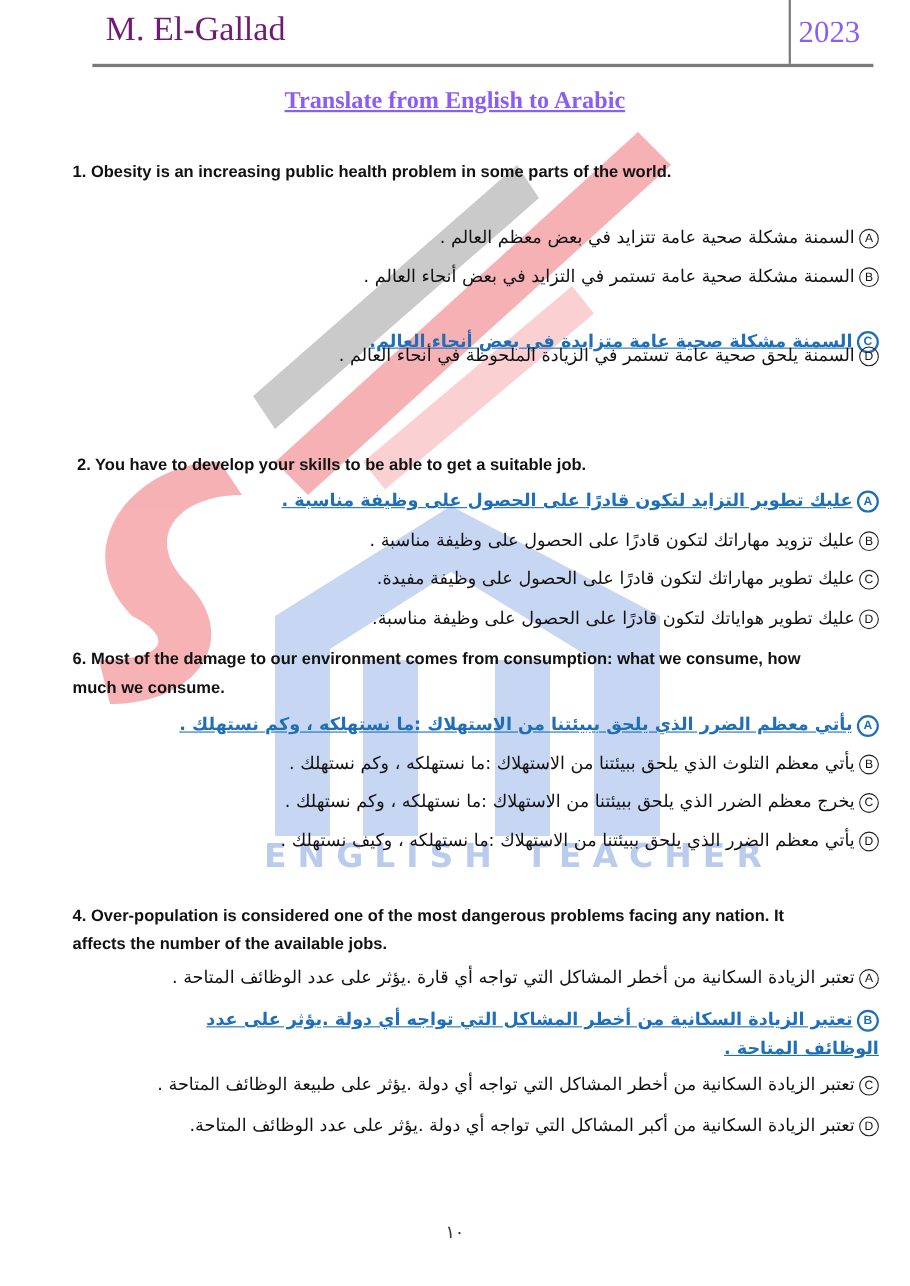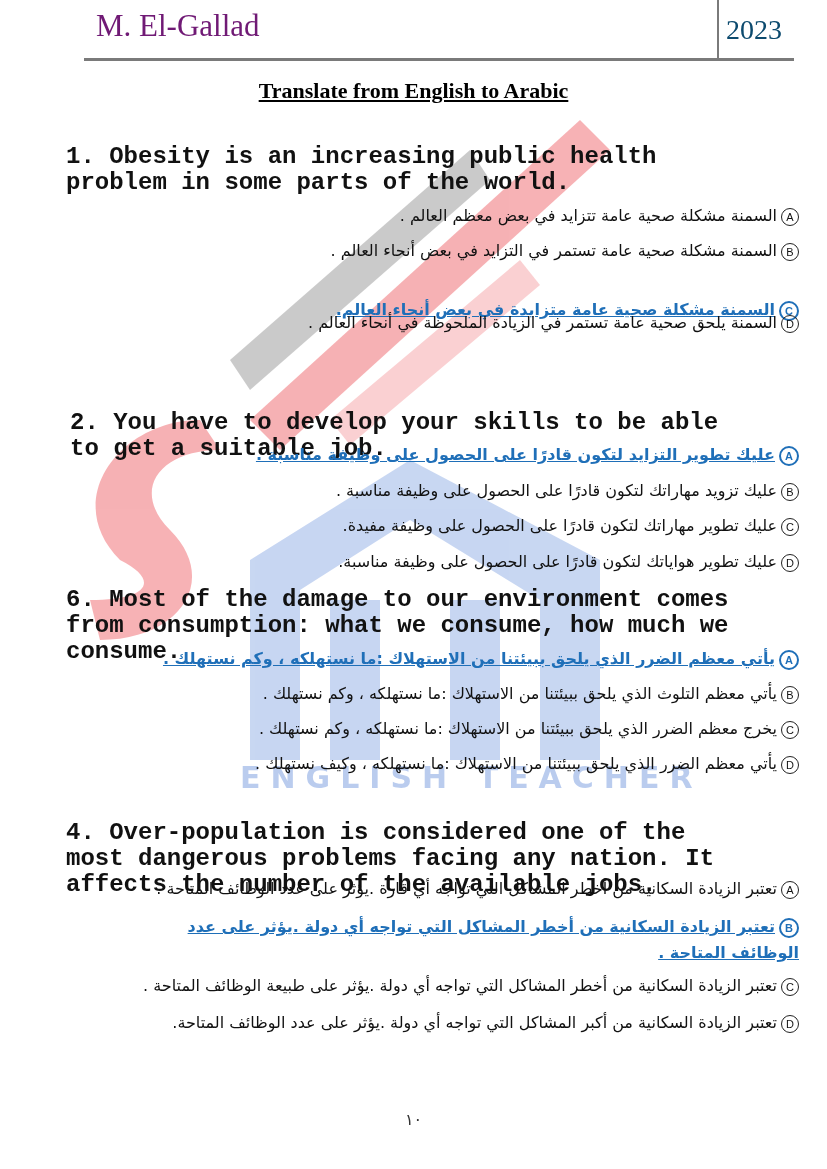--- a/index.html
+++ b/index.html
@@ -3,25 +3,25 @@
 <meta charset="utf-8">
 <style>
   html, body { margin: 0; padding: 0; }
   body {
     width: 827px; height: 1169px; background: #ffffff; position: relative; overflow: hidden;
     font-family: "Liberation Serif", serif; color: #111;
   }
   .header { position: absolute; left: 84px; top: 0; width: 710px; height: 58px; border-bottom: 3px solid #7a7a7a; }
   .header .author { position: absolute; left: 12px; top: 8px; font-size: 31px; color: #701a75; font-family: "Liberation Serif", serif; }
   .header .sep { position: absolute; left: 633px; top: 0; width: 2px; height: 58px; background: #7a7a7a; }
-  .header .year { position: absolute; left: 642px; top: 14px; font-size: 28px; color: #0c4a6e; font-family: "Liberation Serif", serif; }
+  .header .year { position: absolute; left: 642px; top: 14px; font-size: 28px; color: #8b5cf6; font-family: "Liberation Serif", serif; }
   .title { position: absolute; left: 0; width: 827px; top: 78px; text-align: center; }
-  .title span { font-size: 22px; font-weight: bold; color: #000000; text-decoration: underline; font-family: "Liberation Serif", serif; }
+  .title span { font-size: 22px; font-weight: bold; color: #8b5cf6; text-decoration: underline; font-family: "Liberation Serif", serif; }
   .watermark { position: absolute; pointer-events: none; }
-  .q { position: absolute; left: 66px; width: 680px; font-size: 24px; font-weight: bold; line-height: 26px; font-family: Liberation Mono, monospace; }
+  .q { position: absolute; left: 66px; width: 680px; font-size: 15px; font-weight: bold; line-height: 26px; font-family: Liberation Sans, sans-serif; }
   .opt { position: absolute; right: 28px; direction: rtl; font-size: 16px; line-height: 22px; font-family: "DejaVu Sans", sans-serif; color: #111; text-align: right; }
   .opt .letter { display: inline-block; width: 16px; height: 16px; border: 1px solid #222; border-radius: 50%; font-size: 11px; line-height: 16px; text-align: center; margin-left: 4px; direction: ltr; font-family: "Liberation Sans", sans-serif; vertical-align: middle; }
   .opt.correct { color: #1f6fb8; font-weight: bold; text-decoration: underline; }
   .opt.correct .letter { border-color: #1f6fb8; border-width: 2px; color: #1f6fb8; font-weight: bold; }
   .pagenum { position: absolute; left: 0; width: 827px; top: 1110px; text-align: center; font-size: 16px; color: #333; font-family: "DejaVu Sans", sans-serif; }
 </style>
 </head>
 <body>
 
 <svg class="watermark" width="827" height="1169" style="left:0;top:0;">

